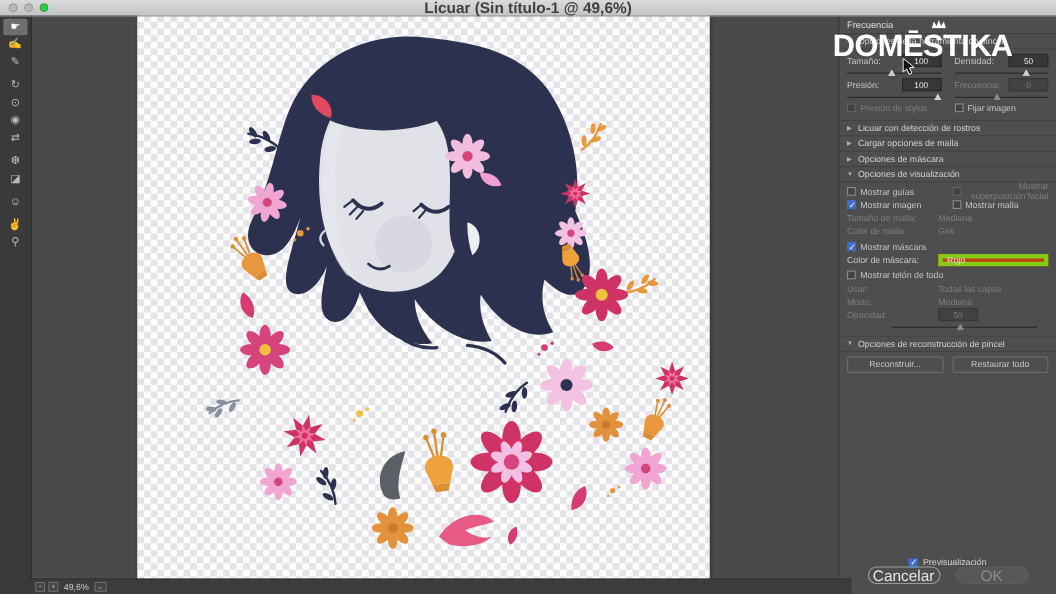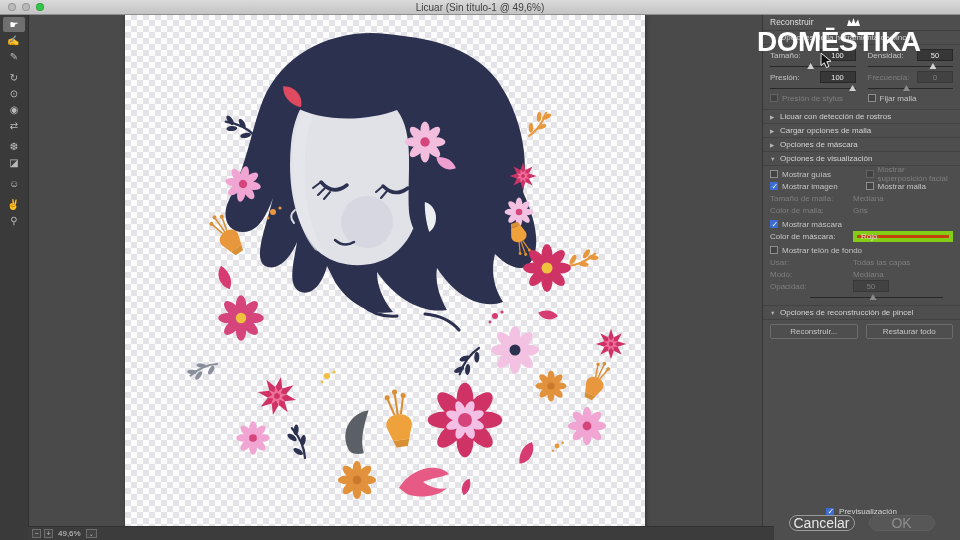--- a/index.html
+++ b/index.html
@@ -4,21 +4,21 @@
 <style>
   html,body{margin:0;padding:0;background:#222;}
   .window{position:relative;width:960px;height:540px;overflow:hidden;
     font-family:"Liberation Sans",sans-serif;background:#4a4a4a;-webkit-font-smoothing:antialiased;}
   
   .titlebar{position:absolute;top:0;left:0;right:0;height:14px;
     background:linear-gradient(#dadada,#c3c3c3);border-bottom:1px solid #8f8f8f;
     display:flex;align-items:center;justify-content:center;z-index:40;}
   .traffic{position:absolute;left:8px;top:3px;display:flex;gap:6px;}
   .light{width:8px;height:8px;border-radius:50%;border:1px solid rgba(0,0,0,.18);box-sizing:border-box;}
-  .title-text{font-size:10px;color:#3f3f3f;}
+  .title-text{font-size:14px;color:#3f3f3f;font-weight:bold;}
   
   .toolstrip{position:absolute;left:0;top:14px;bottom:0;width:28px;background:#3a3a3a;
     border-right:1px solid #2e2e2e;display:flex;flex-direction:column;align-items:center;
     padding-top:3px;z-index:30;}
   .tool{width:22px;height:15px;margin-bottom:1px;display:flex;align-items:center;justify-content:center;
     color:#b9b9b9;font-size:10px;line-height:1;border-radius:2px;}
   .tool.selected{background:#6f6f6f;color:#fff;}
   .tool.gap{margin-top:5px;}
   
   .canvas-area{position:absolute;left:28px;top:14px;right:198px;bottom:13px;background:#4a4a4a;}
@@ -51,21 +51,21 @@
   .lab{color:#c4c4c4;}
   .lab.dim,.dim{color:#7f7f7f;}
   .valbox{width:34px;height:10px;background:#373737;border:1px solid #282828;color:#ececec;
     font-size:7.5px;display:flex;align-items:center;justify-content:center;}
   .valbox.dim{background:#424242;border-color:#383838;color:#828282;}
   .slider{position:relative;height:8px;margin-top:1px;}
   .track{position:absolute;left:0;right:0;top:4px;height:1px;background:#282828;}
   .thumb{position:absolute;top:1px;width:7px;height:6px;background:#cfcfcf;
     clip-path:polygon(50% 0,100% 100%,0 100%);margin-left:-3px;}
   .thumb.dim{background:#8a8a8a;}
-  .cbrow{display:flex;align-items:center;gap:4px;height:12px;}
+  .cbrow{display:flex;align-items:center;gap:4px;height:12px;text-align:right;}
   .cb{width:8px;height:8px;box-sizing:border-box;border:1px solid #8d8d8d;background:#424242;
     position:relative;flex:none;}
   .cb.dim{border-color:#636363;}
   .cb.checked{background:#3d6cd0;border-color:#3d6cd0;}
   .cb.checked::after{content:"✓";position:absolute;left:0.5px;top:-1.5px;color:#fff;font-size:8px;}
   .viewblock{padding:2px 7px 4px;border-bottom:1px solid #424242;}
   .tworow{display:grid;grid-template-columns:1fr 1fr;column-gap:8px;}
   .droprow{display:flex;align-items:center;height:12px;}
   .droplab{width:78px;text-align:left;margin-right:5px;flex:none;}
   .dropfield{flex:1;height:11px;background:#c2410c;border:4px solid #84cc16;display:flex;
@@ -435,21 +435,21 @@
   </div>
 
   <div class="bottomstrip">
     <div class="zbtn">−</div>
     <div class="zbtn">+</div>
     <div class="zoomval">49,6%</div>
     <div class="zchev">⌄</div>
   </div>
 
   <div class="panel">
-    <div class="panel-header">Reconstruir</div>
+    <div class="panel-header">Frecuencia</div>
 
     <div class="sec">
       <span class="disc">▼</span>
       <span>Opciones de la herramienta de pincel</span>
     </div>
 
     <div class="brush">
       <div class="ctl">
         <div class="ctl-row">
           <span class="lab">Tamaño:</span>
@@ -489,21 +489,21 @@
           <div class="track"></div>
             <div class="thumb dim" style="left: 45%;"></div>
         </div>
       </div>
       <div class="cbrow">
         <span class="cb dim"></span>
         <span class="lab dim">Presión de stylus</span>
       </div>
       <div class="cbrow">
         <span class="cb"></span>
-        <span class="lab">Fijar malla</span>
+        <span class="lab">Fijar imagen</span>
       </div>
     </div>
 
     <div class="sec">
       <span class="disc">▶</span>
       <span>Licuar con detección de rostros</span>
     </div>
     <div class="sec">
       <span class="disc">▶</span>
       <span>Cargar opciones de malla</span>
@@ -547,21 +547,21 @@
       <div class="cbrow" style="margin-top:2px;">
         <span class="cb checked"></span>
         <span class="lab">Mostrar máscara</span>
       </div>
       <div class="droprow">
         <span class="droplab">Color de máscara:</span>
         <span class="dropfield">Rojo</span>
       </div>
       <div class="cbrow" style="margin-top:2px;">
         <span class="cb"></span>
-        <span class="lab">Mostrar telón de fondo</span>
+        <span class="lab">Mostrar telón de todo</span>
       </div>
       <div class="droprow">
         <span class="droplab dim">Usar:</span>
         <span class="dim">Todas las capas</span>
       </div>
       <div class="droprow">
         <span class="droplab dim">Modo:</span>
         <span class="dim">Mediana</span>
       </div>
       <div class="droprow">

